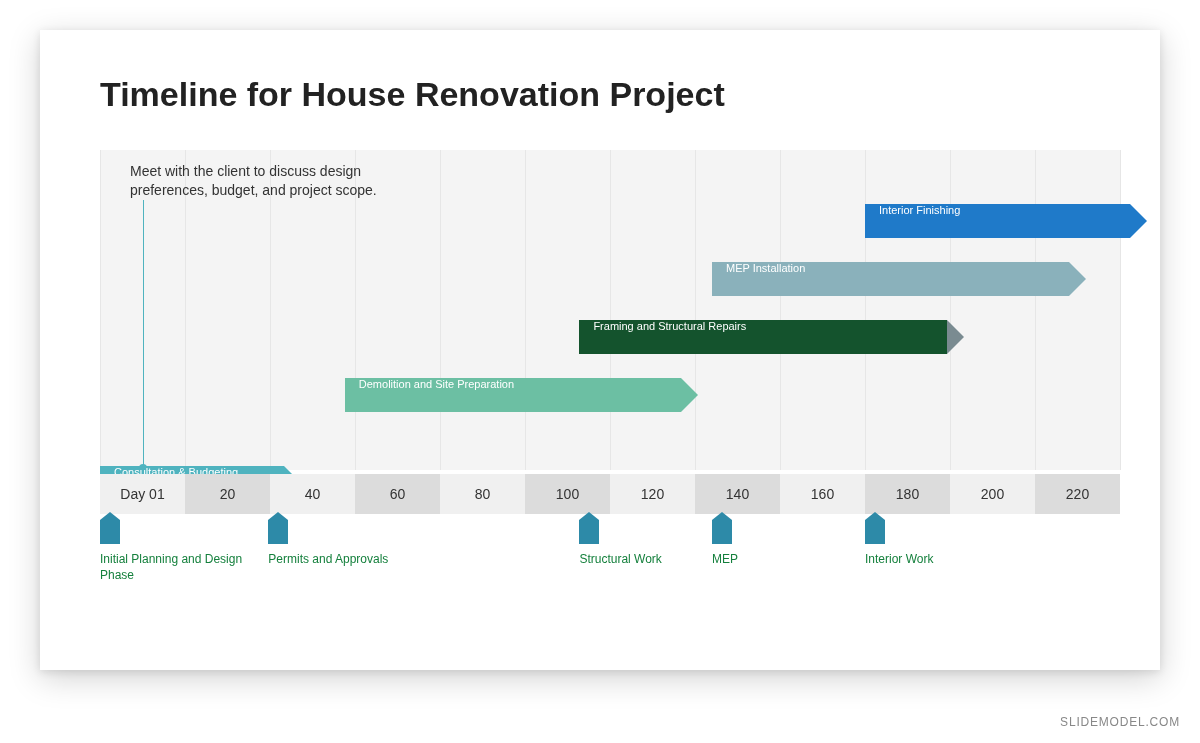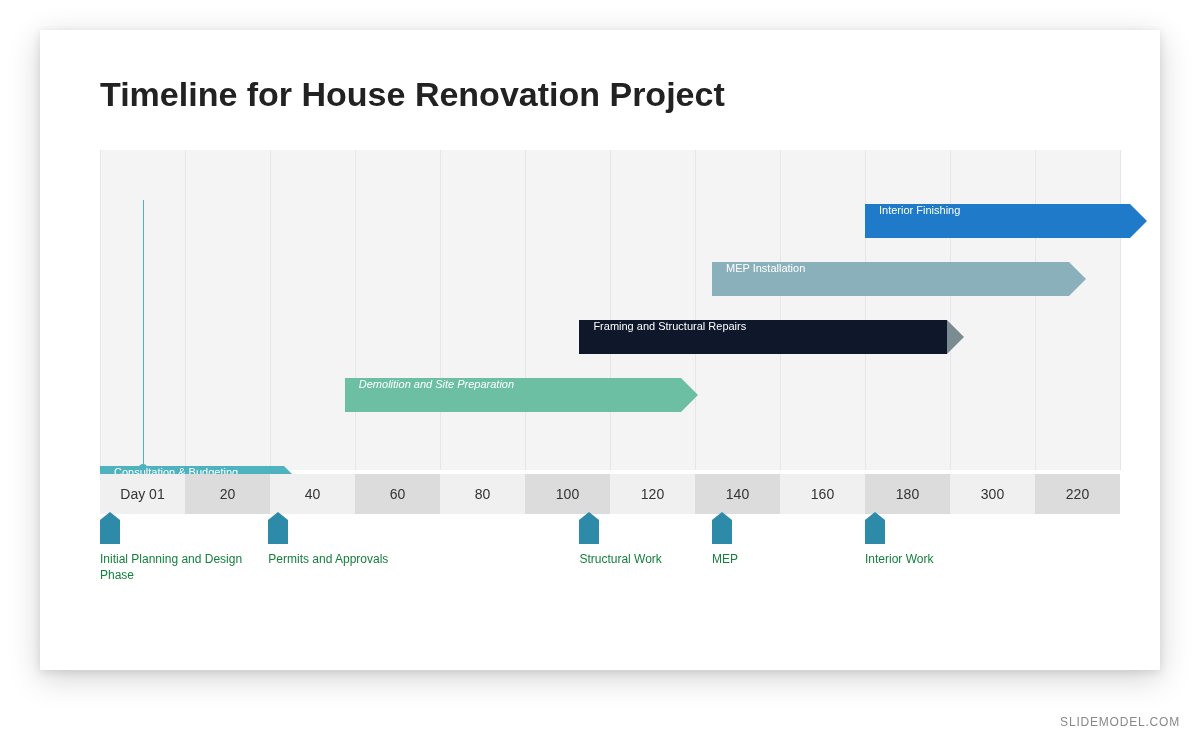--- a/index.html
+++ b/index.html
@@ -164,31 +164,32 @@
     <div class="grid-line" style="left:33.333%"></div>
     <div class="grid-line" style="left:41.666%"></div>
     <div class="grid-line" style="left:50%"></div>
     <div class="grid-line" style="left:58.333%"></div>
     <div class="grid-line" style="left:66.666%"></div>
     <div class="grid-line" style="left:75%"></div>
     <div class="grid-line" style="left:83.333%"></div>
     <div class="grid-line" style="left:91.666%"></div>
     <div class="grid-line" style="left:100%"></div>
 
+    <div class="annotation">Meet with the client to discuss design preferences, budget, and project scope.</div>
     <div class="annotation-line" style="left:43px; top:50px; height:268px;"></div>
     <div class="annotation-dot" style="left:43px; top:318px;"></div>
 
     <div id="bars-container">
         <div class="bar" style="background: rgb(79, 179, 191); left: 0%; width: 18%; top: 272px; --arrow: #4fb3bf; border-left-color: rgb(79, 179, 191); margin-top: 44px;">
           <span>Consultation &amp; Budgeting</span>
         </div>
-        <div class="bar" style="background: rgb(108, 191, 163); left: 24%; width: 33%; top: 228px; --arrow: #6cbfa3; border-left-color: rgb(108, 191, 163); font-style: italic;">
+        <div class="bar" style="background: rgb(108, 191, 163); left: 24%; width: 33%; top: 228px; --arrow: #6cbfa3; border-left-color: rgb(108, 191, 163);">
           <span>Demolition and Site Preparation</span>
         </div>
-        <div class="bar" style="background: #0f172a; left: 47%; width: 36%; top: 170px; --arrow: #7a8b91; border-left-color: rgb(122, 139, 145);">
+        <div class="bar" style="background: #14532d; left: 47%; width: 36%; top: 170px; --arrow: #7a8b91; border-left-color: rgb(122, 139, 145);">
           <span>Framing and Structural Repairs</span>
         </div>
         <div class="bar" style="background: rgb(138, 177, 187); left: 60%; width: 35%; top: 112px; --arrow: #8ab1bb; border-left-color: rgb(138, 177, 187);">
           <span>MEP Installation</span>
         </div>
         <div class="bar" style="background: rgb(31, 122, 201); left: 75%; width: 26%; top: 54px; --arrow: #1f7ac9; border-left-color: rgb(31, 122, 201);">
           <span>Interior Finishing</span>
         </div>
       </div>
   </div>
@@ -197,21 +198,21 @@
       <div class="axis-cell light">Day 01</div>
       <div class="axis-cell shade">20</div>
       <div class="axis-cell light">40</div>
       <div class="axis-cell shade">60</div>
       <div class="axis-cell light">80</div>
       <div class="axis-cell shade">100</div>
       <div class="axis-cell light">120</div>
       <div class="axis-cell shade">140</div>
       <div class="axis-cell light">160</div>
       <div class="axis-cell shade">180</div>
-      <div class="axis-cell light">300</div>
+      <div class="axis-cell light">200</div>
       <div class="axis-cell shade">220</div>
     </div>
 
   <div class="milestones-row" id="milestones-container">
       <div class="milestone" style="left: 0%;">
         <div class="milestone-marker"></div>
         <div class="milestone-label">Initial Planning and Design Phase</div>
       </div>
       <div class="milestone" style="left: 47%;">
         <div class="milestone-marker"></div>

